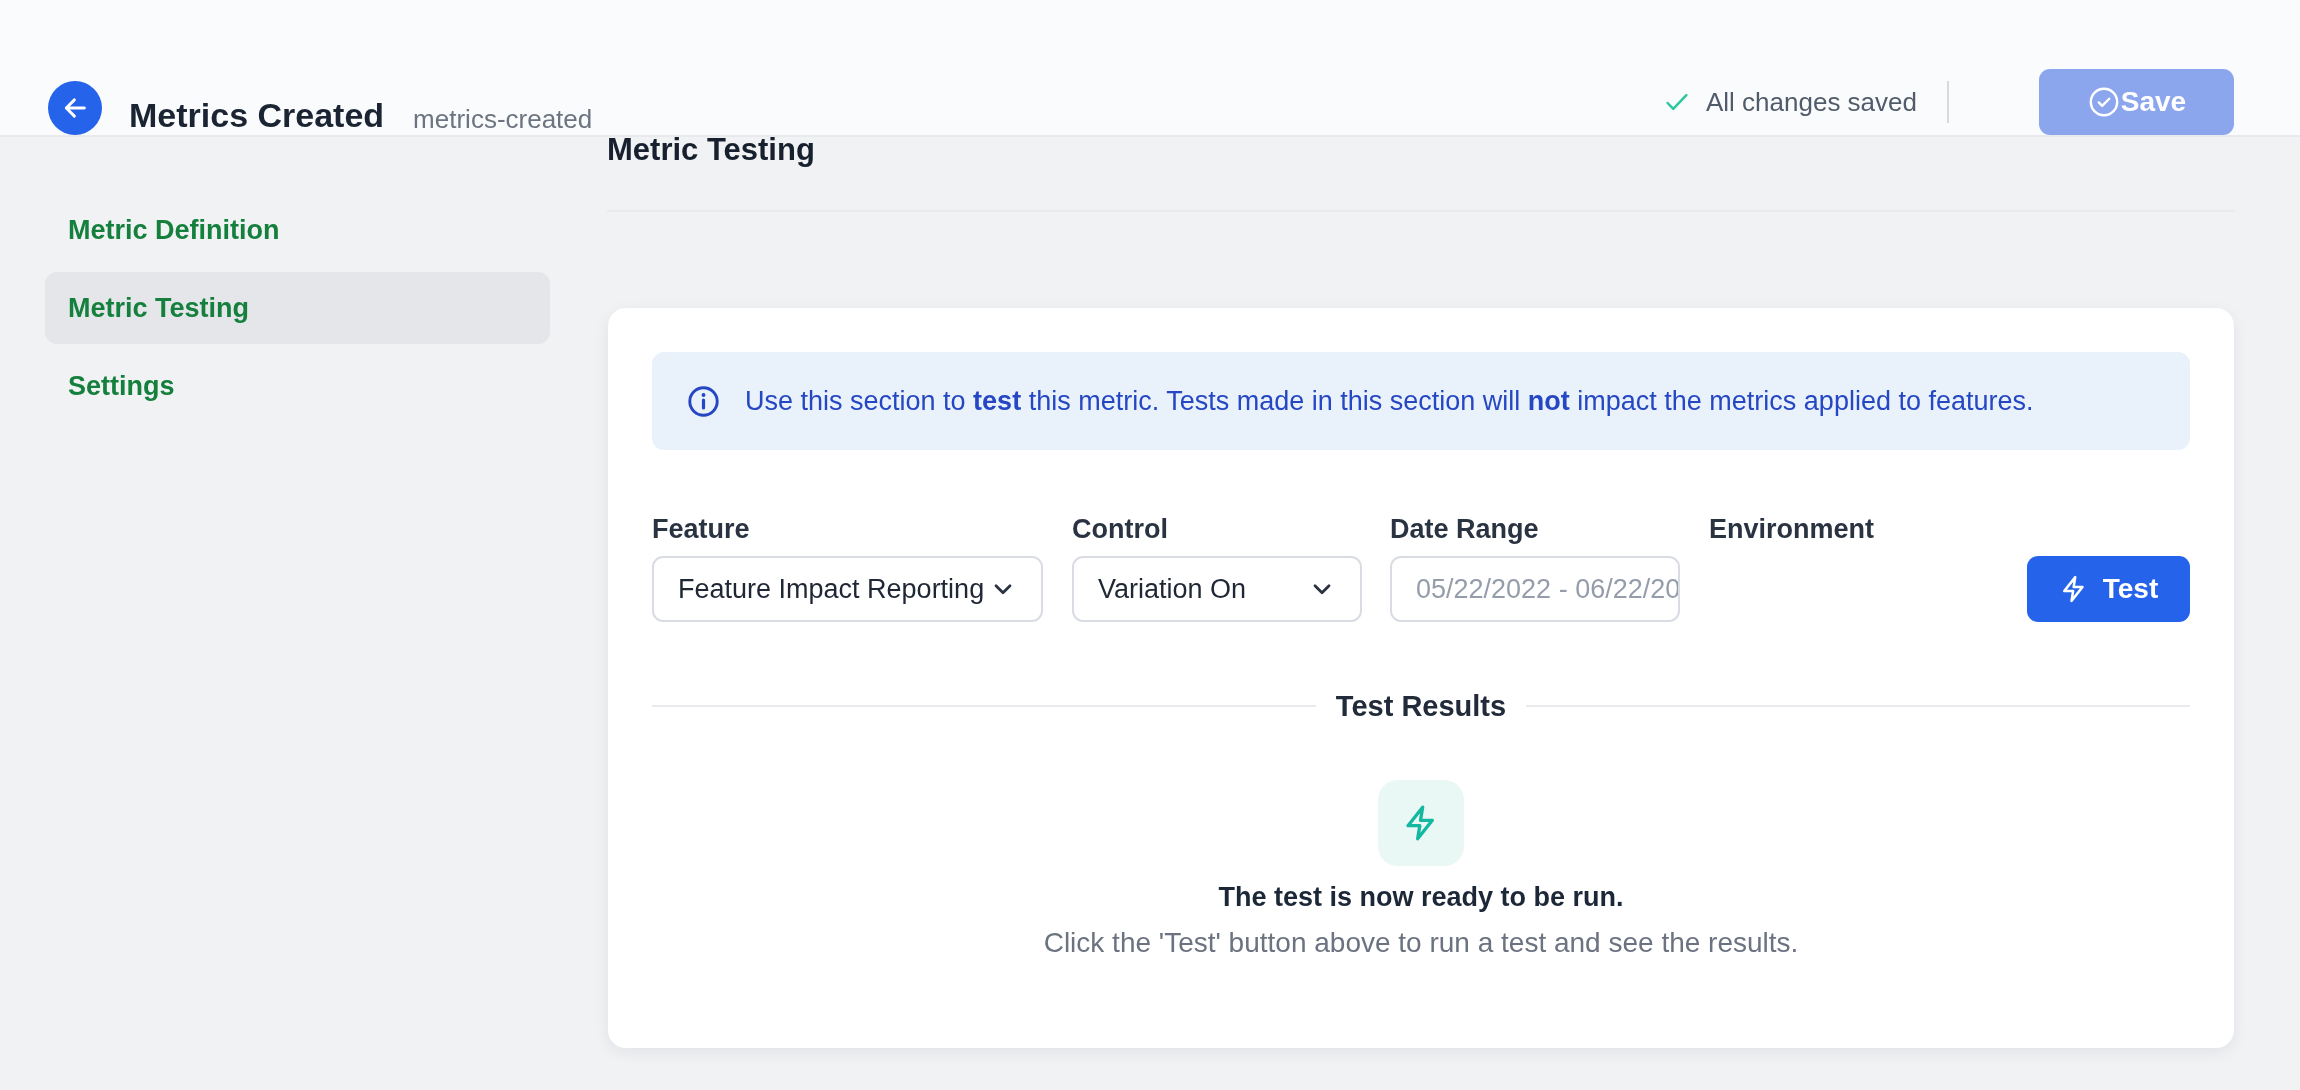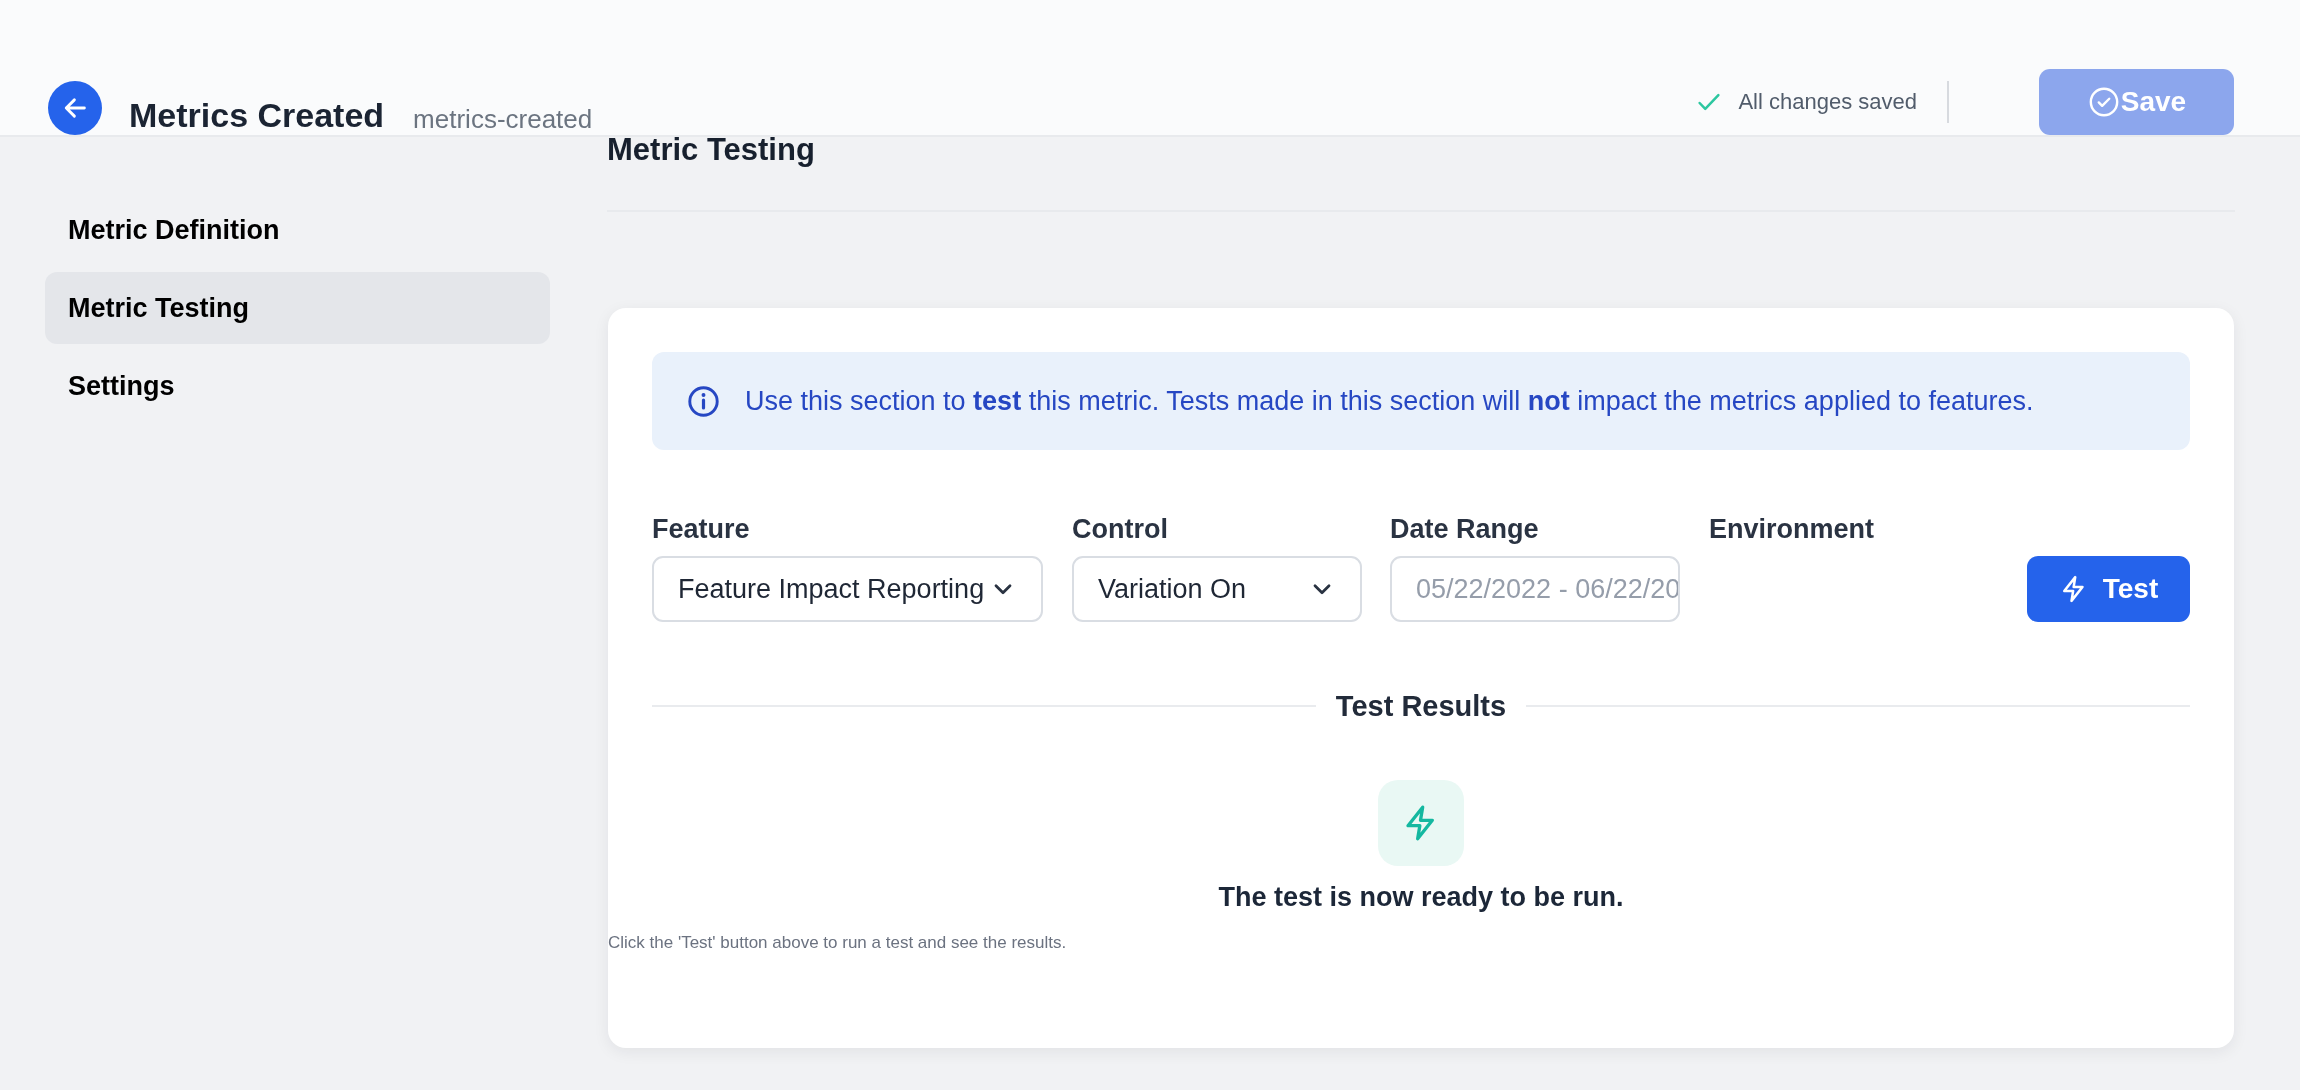--- a/index.html
+++ b/index.html
@@ -21,36 +21,36 @@
   .back-btn {
     width:54px; height:54px; border-radius:50%;
     background:#2563eb; border:none; cursor:pointer;
     display:flex; align-items:center; justify-content:center; flex:0 0 auto;
   }
   .back-btn svg { width:30px; height:30px; }
   .page-title { font-size:34px; font-weight:700; color:#1b2433; margin-left:27px; white-space:nowrap; }
   .metric-key { font-size:26px; color:#6b7480; margin-left:29px; white-space:nowrap; }
   .hdr-right { margin-left:auto; display:flex; align-items:center; }
   .saved-check { width:30px; height:30px; margin-right:14px; flex:0 0 auto; }
-  .saved-status, .last-modified { font-size:22px; color:#515c6b; white-space:nowrap; }
+  .saved-status, .last-modified { font-size:26px; color:#515c6b; white-space:nowrap; }
   .vdiv { width:2px; height:42px; background:#d7dadf; margin:0 30px; }
   .save-btn {
     margin-left:60px; width:195px; height:66px; border:none; border-radius:11px;
     background:#8ca6ed; color:#ffffff; font-family:inherit;
     font-size:28px; font-weight:600; cursor:default;
     display:flex; align-items:center; justify-content:center; gap:0;
   }
   .save-btn svg { width:34px; height:34px; }
 
   
   .sidebar { position:absolute; left:0; top:137px; width:600px; }
   .nav-item {
     position:absolute; left:45px; width:505px; height:72px; border-radius:12px;
     display:flex; align-items:center; padding-left:23px;
-    font-size:27px; font-weight:600; color:#000000; cursor:pointer; white-space:nowrap;
+    font-size:27px; font-weight:600; color:#15803d; cursor:pointer; white-space:nowrap;
   }
   .nav-item.active { background:#e4e6ea; }
   .nav-0 { top:57px; }
   .nav-1 { top:135px; }
   .nav-2 { top:213px; }
 
   
   .section-heading {
     position:absolute; left:607px; top:132px;
     font-size:31px; font-weight:700; color:#17202e;
@@ -109,22 +109,22 @@
     position:absolute; left:770px; top:472px; width:86px; height:86px;
     background:#e9f8f4; border-radius:20px;
     display:flex; align-items:center; justify-content:center;
   }
   .ready-tile svg { width:40px; height:40px; }
   .ready-title {
     position:absolute; left:0; top:572px; width:1626px; text-align:center;
     font-size:27px; font-weight:700; color:#1c2738; line-height:34px;
   }
   .ready-sub {
-    position:absolute; left:0; top:618px; width:1626px; text-align:left;
-    font-size:17px; font-weight:400; color:#6b7280; line-height:34px;
+    position:absolute; left:0; top:618px; width:1626px; text-align:center;
+    font-size:28px; font-weight:400; color:#6b7280; line-height:34px;
   }
 </style>
 </head>
 <body>
 
 <div class="header">
   <button class="back-btn">
     <span style="display:flex;">
       <svg viewBox="0 0 24 24" fill="none">
           <path d="M19.5 12H5M11.5 18.5L5 12l6.5-6.5" stroke="#ffffff" stroke-width="2.3" stroke-linecap="round" stroke-linejoin="round"></path>

